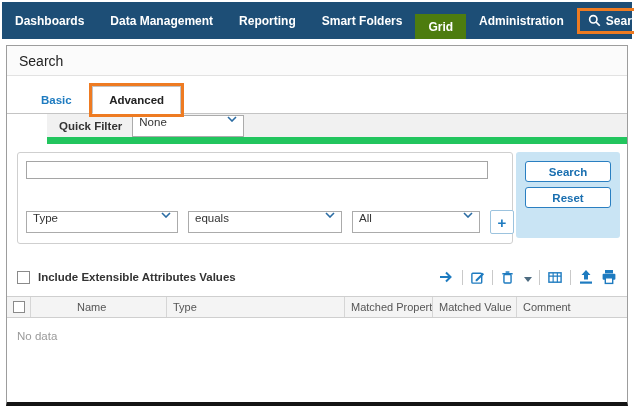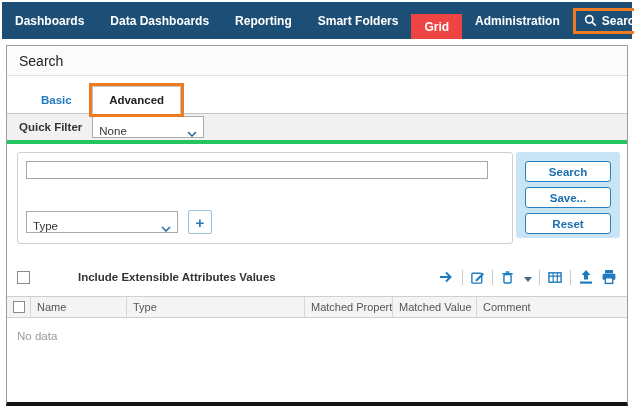--- a/index.html
+++ b/index.html
@@ -16,21 +16,21 @@
   
   .topnav {
     position: absolute; top: 2px; left: 2px; right: 2px; height: 37px;
     background: #1d4e76; display: flex; align-items: stretch;
   }
   .nav-item {
     color: #fff; font-size: 12px; font-weight: bold;
     display: flex; align-items: center; padding: 9px 13px; cursor: pointer;
     white-space: nowrap;
   }
-  .nav-item.active { background: #ef4444; margin-top: 12px; }
+  .nav-item.active { background: #4d7c0f; margin-top: 12px; }
   .nav-search {
     margin-left: auto; margin-right: 5px; align-self: center;
     display: flex; align-items: center; gap: 5px;
     border: 3px solid #ee7b22; padding: 3px 10px 3px 8px;
     color: #fff; font-size: 12px; font-weight: bold; cursor: pointer;
   }
 
   
   .wrapper {
     position: absolute; top: 45px; left: 6px; right: 6px; bottom: 5px;
@@ -54,27 +54,27 @@
   }
   .tab.basic { color: #1e7bc0; }
   .tab.advanced {
     color: #222; background: #fff;
     border: 1px solid #c4c4c4; border-bottom: 1px solid #fff;
     outline: 3px solid #ee7b22; outline-offset: 0px;
   }
 
   
   .qf-row {
-    height: 30px; background: #f1f1f1; border-bottom: 4px solid #22c55e;
-    display: flex; align-items: center; gap: 10px; padding-left: 12px;
+    height: 30px; background: #f1f1f1; border-bottom: 7px solid #22c55e;
+    display: flex; align-items: center; gap: 10px; padding-left: 12px; margin-left: 40px;
   }
   .qf-label { font-size: 11.5px; font-weight: bold; color: #333; }
 
   .select {
-    display: inline-flex; align-items: flex-end; justify-content: space-between;
+    display: inline-flex; align-items: flex-start; justify-content: space-between;
     background: #fff; border: 1px solid #ababab; height: 22px;
     padding: 0 6px; font-size: 11.5px; color: #333; cursor: pointer;
   }
   .select svg { flex: 0 0 auto; margin-left: 6px; }
 
   
   .form-section { position: relative; height: 110px; }
   .form-box {
     position: absolute; left: 10px; top: 8px; width: 496px; height: 92px;
     border: 1px solid #cfcfcf; border-radius: 3px; background: #fff;
@@ -100,21 +100,21 @@
   .panel-btn {
     display: block; width: 86px; height: 21px; margin: 5px auto 0 auto;
     background: #fff; border: 1px solid #2a7fc1; border-radius: 3px;
     color: #1a6fb0; font-size: 11.5px; font-weight: bold; cursor: pointer;
     font-family: "Liberation Sans", sans-serif; line-height: 18px;
   }
 
   
   .options-row {
     display: flex; align-items: center; height: 26px;
-    margin-top: 10px; padding: 0 10px; gap: 40px;
+    margin-top: 10px; padding: 0 10px;
   }
   .checkbox {
     width: 13px; height: 13px; border: 1px solid #8a8a8a;
     background: #fff; display: inline-block; cursor: pointer;
   }
   .ea-label { font-size: 11.5px; font-weight: bold; color: #333; margin-left: 8px; }
   .toolbar { margin-left: auto; display: flex; align-items: center; gap: 7px; color: #1e7bc0; }
   .toolbar .tbtn { display: flex; align-items: center; cursor: pointer; color: #1e7bc0; }
   .toolbar .sep { width: 1px; height: 15px; background: #c9c9c9; }
   .caret { margin-left: 2px; cursor: pointer; }
@@ -125,37 +125,37 @@
     display: flex; height: 22px; background: #f4f4f4;
     border-top: 1px solid #cfcfcf; border-bottom: 1px solid #cfcfcf;
     font-size: 11px; color: #555;
   }
   .th {
     display: flex; align-items: center; padding-left: 6px;
     border-right: 1px solid #d6d6d6; overflow: hidden; white-space: nowrap;
     cursor: pointer;
   }
   .th.c-check { width: 24px; flex: none; justify-content: center; padding-left: 0; }
-  .th.c-name  { width: 96px; flex: none; }
+  .th.c-name  { width: 96px; flex: none; margin-left: 40px; }
   .th.c-type  { width: 178px; flex: none; }
   .th.c-mprop { width: 88px; flex: none; }
   .th.c-mval  { width: 84px; flex: none; }
   .th.c-ip    { width: 94px; flex: none; }
   .th.c-comment { flex: 1; border-right: none; }
   .checkbox.small { width: 12px; height: 12px; }
   .no-data { font-size: 11.5px; color: #9a9a9a; padding: 12px 0 0 10px; }
 </style>
 </head>
 <body>
 
 <div id="screen">
 
   <div class="topnav">
     <div class="nav-item">Dashboards</div>
-    <div class="nav-item">Data Dashboards</div>
+    <div class="nav-item">Data Management</div>
     <div class="nav-item">Reporting</div>
     <div class="nav-item">Smart Folders</div>
     <div class="nav-item active">Grid</div>
     <div class="nav-item">Administration</div>
     <div class="nav-search">
       <span style="display:flex">
         <svg width="13" height="13" viewBox="0 0 16 16">
             <circle cx="6.5" cy="6.5" r="4.5" fill="none" stroke="#ffffff" stroke-width="2"></circle>
             <path d="M10 10l4.5 4.5" stroke="#ffffff" stroke-width="2"></path>
           </svg>
@@ -186,26 +186,37 @@
     <div class="form-section">
       <div class="form-box">
         <input class="query-input" type="text" value="" style="">
         <div class="cond-row">
           <span class="select" style="width:152px">
             <span>Type</span>
             <svg width="10" height="6" viewBox="0 0 10 6">
                 <path d="M1 1l4 4 4-4" fill="none" stroke="#2b6ca3" stroke-width="1.6"></path>
               </svg>
           </span>
+          <span class="select" style="width:154px">
+            <span>equals</span>
+            <svg width="10" height="6" viewBox="0 0 10 6">
+                <path d="M1 1l4 4 4-4" fill="none" stroke="#2b6ca3" stroke-width="1.6"></path>
+              </svg>
+          </span>
+          <span class="select" style="width:128px">
+            <span>All</span>
+            <svg width="10" height="6" viewBox="0 0 10 6">
+                <path d="M1 1l4 4 4-4" fill="none" stroke="#2b6ca3" stroke-width="1.6"></path>
+              </svg>
+          </span>
           <span class="plus-btn">+</span>
         </div>
       </div>
       <div class="blue-panel">
         <button class="panel-btn">Search</button>
-        <button class="panel-btn">Save...</button>
         <button class="panel-btn">Reset</button>
       </div>
     </div>
 
     <div class="options-row">
       <span class="checkbox"></span>
       <span class="ea-label">Include Extensible Attributes Values</span>
       <div class="toolbar">
         <span class="tbtn">
           <svg width="16" height="16" viewBox="0 0 16 16">

